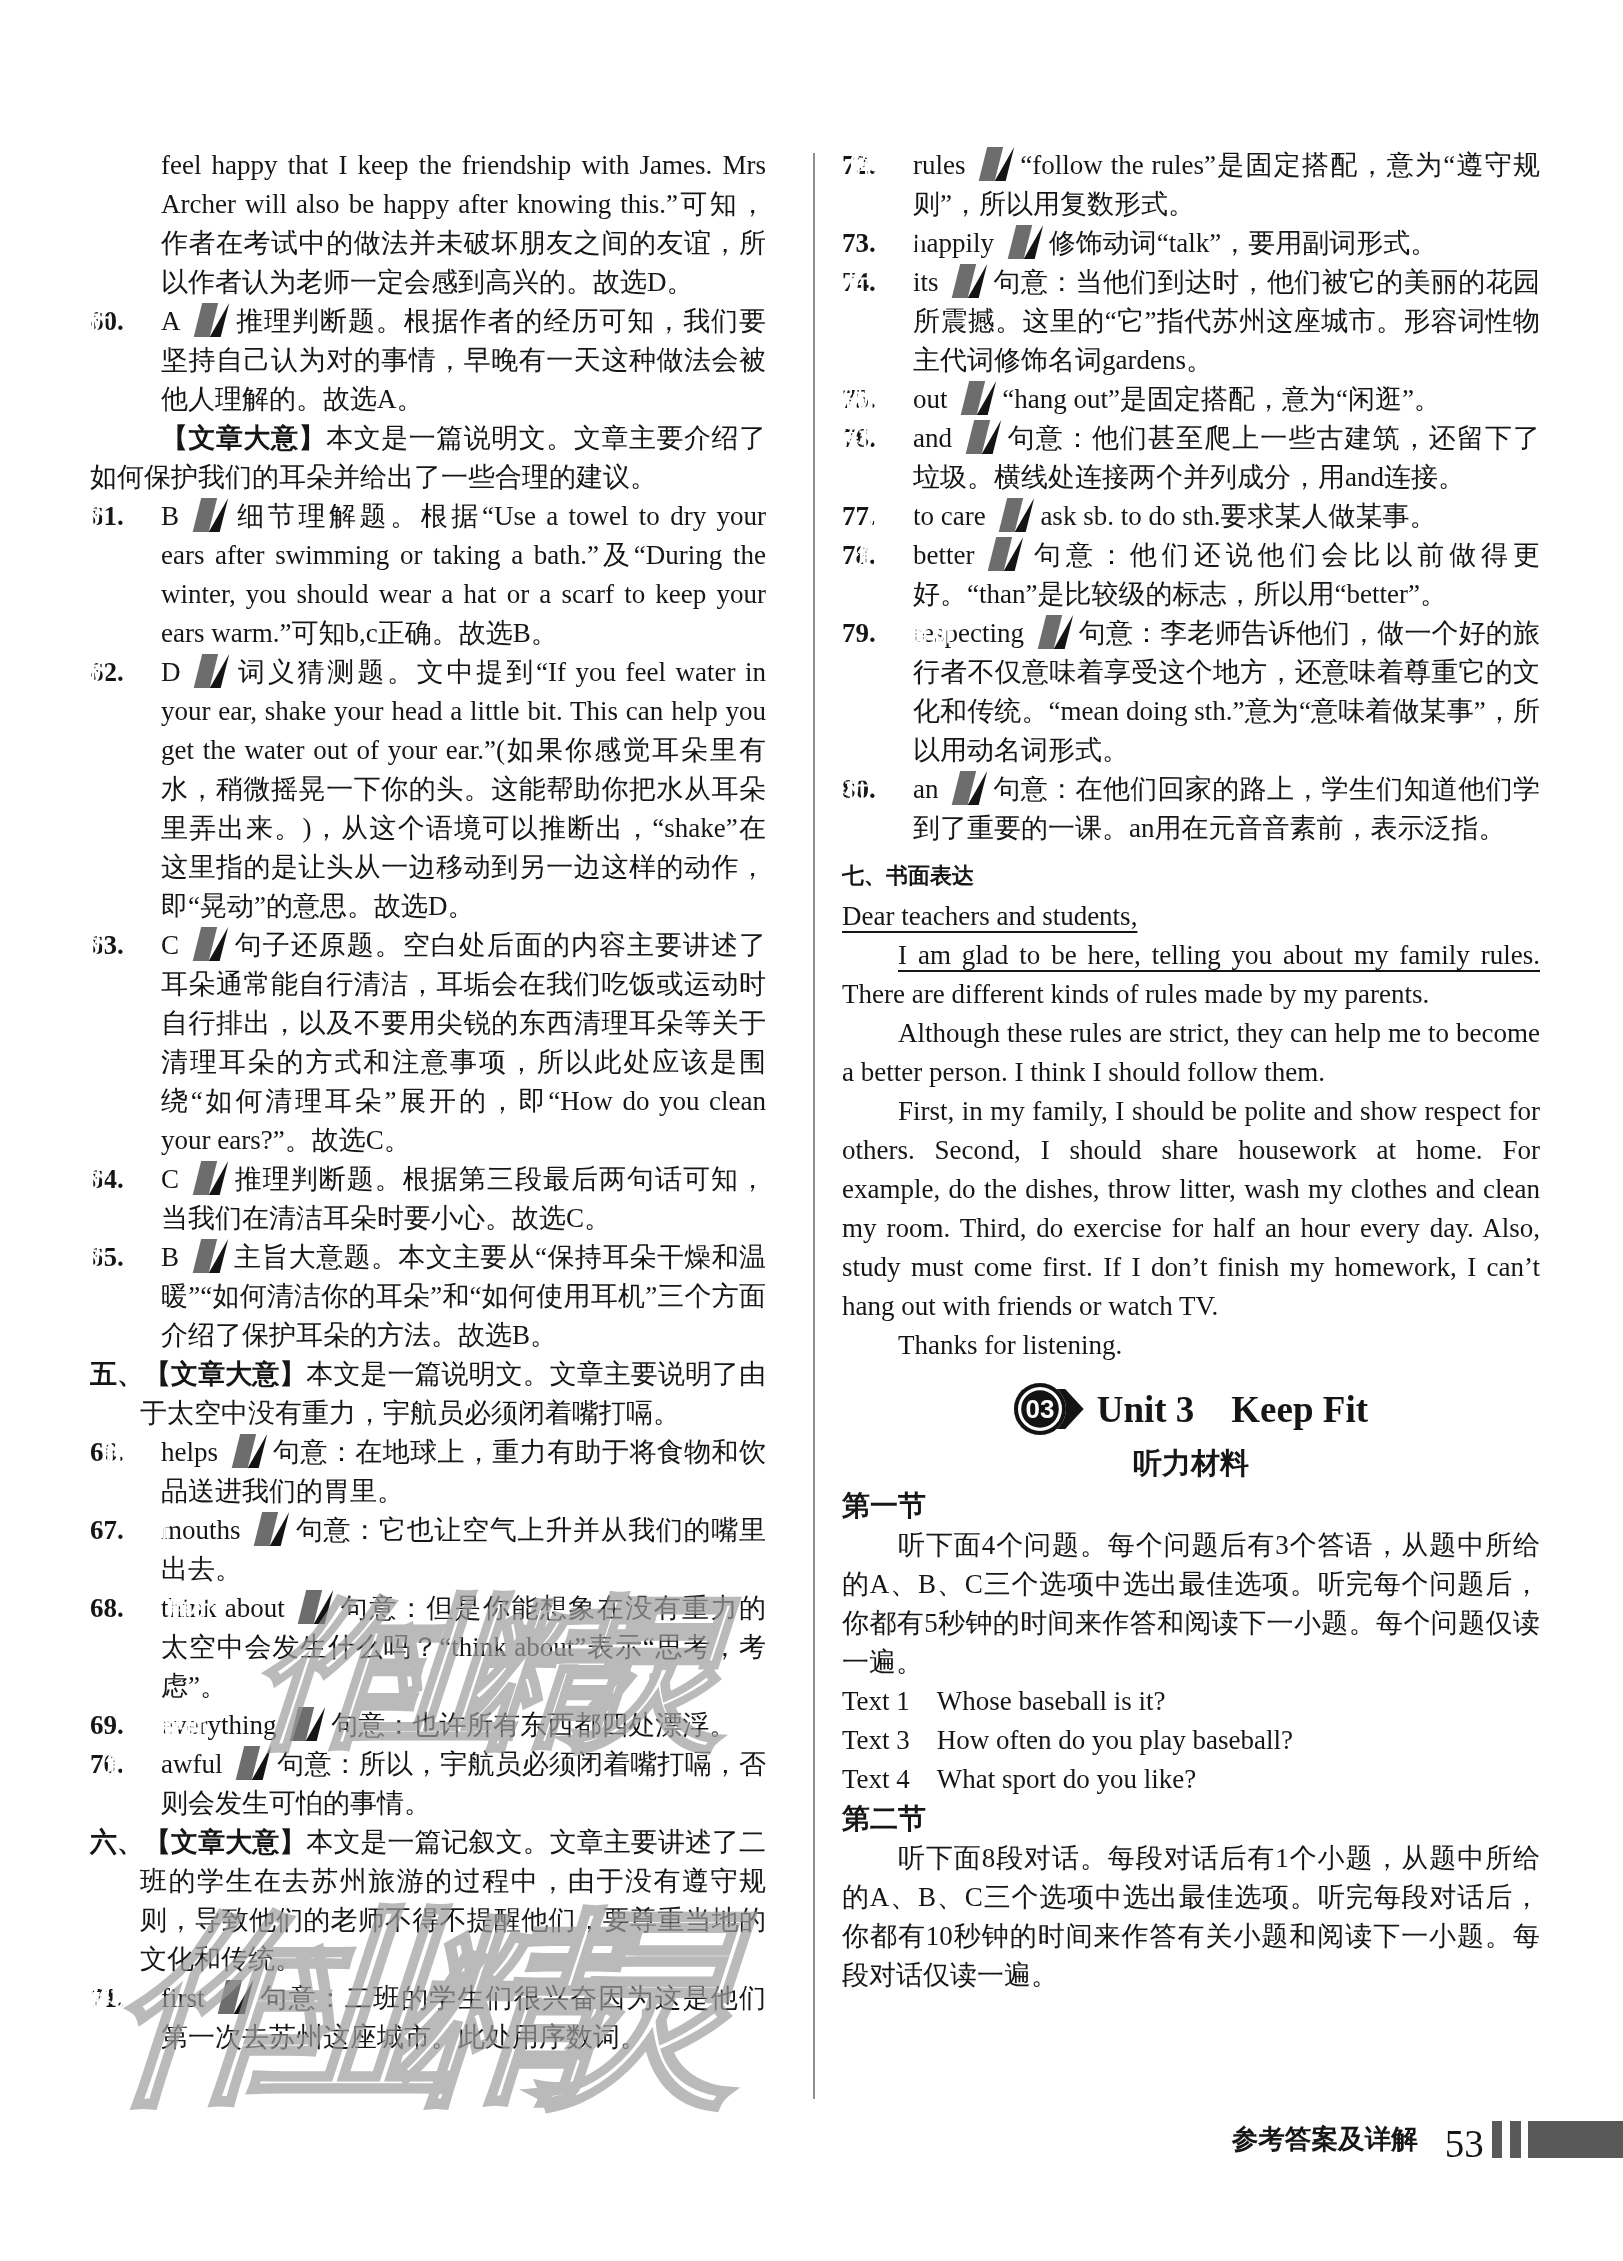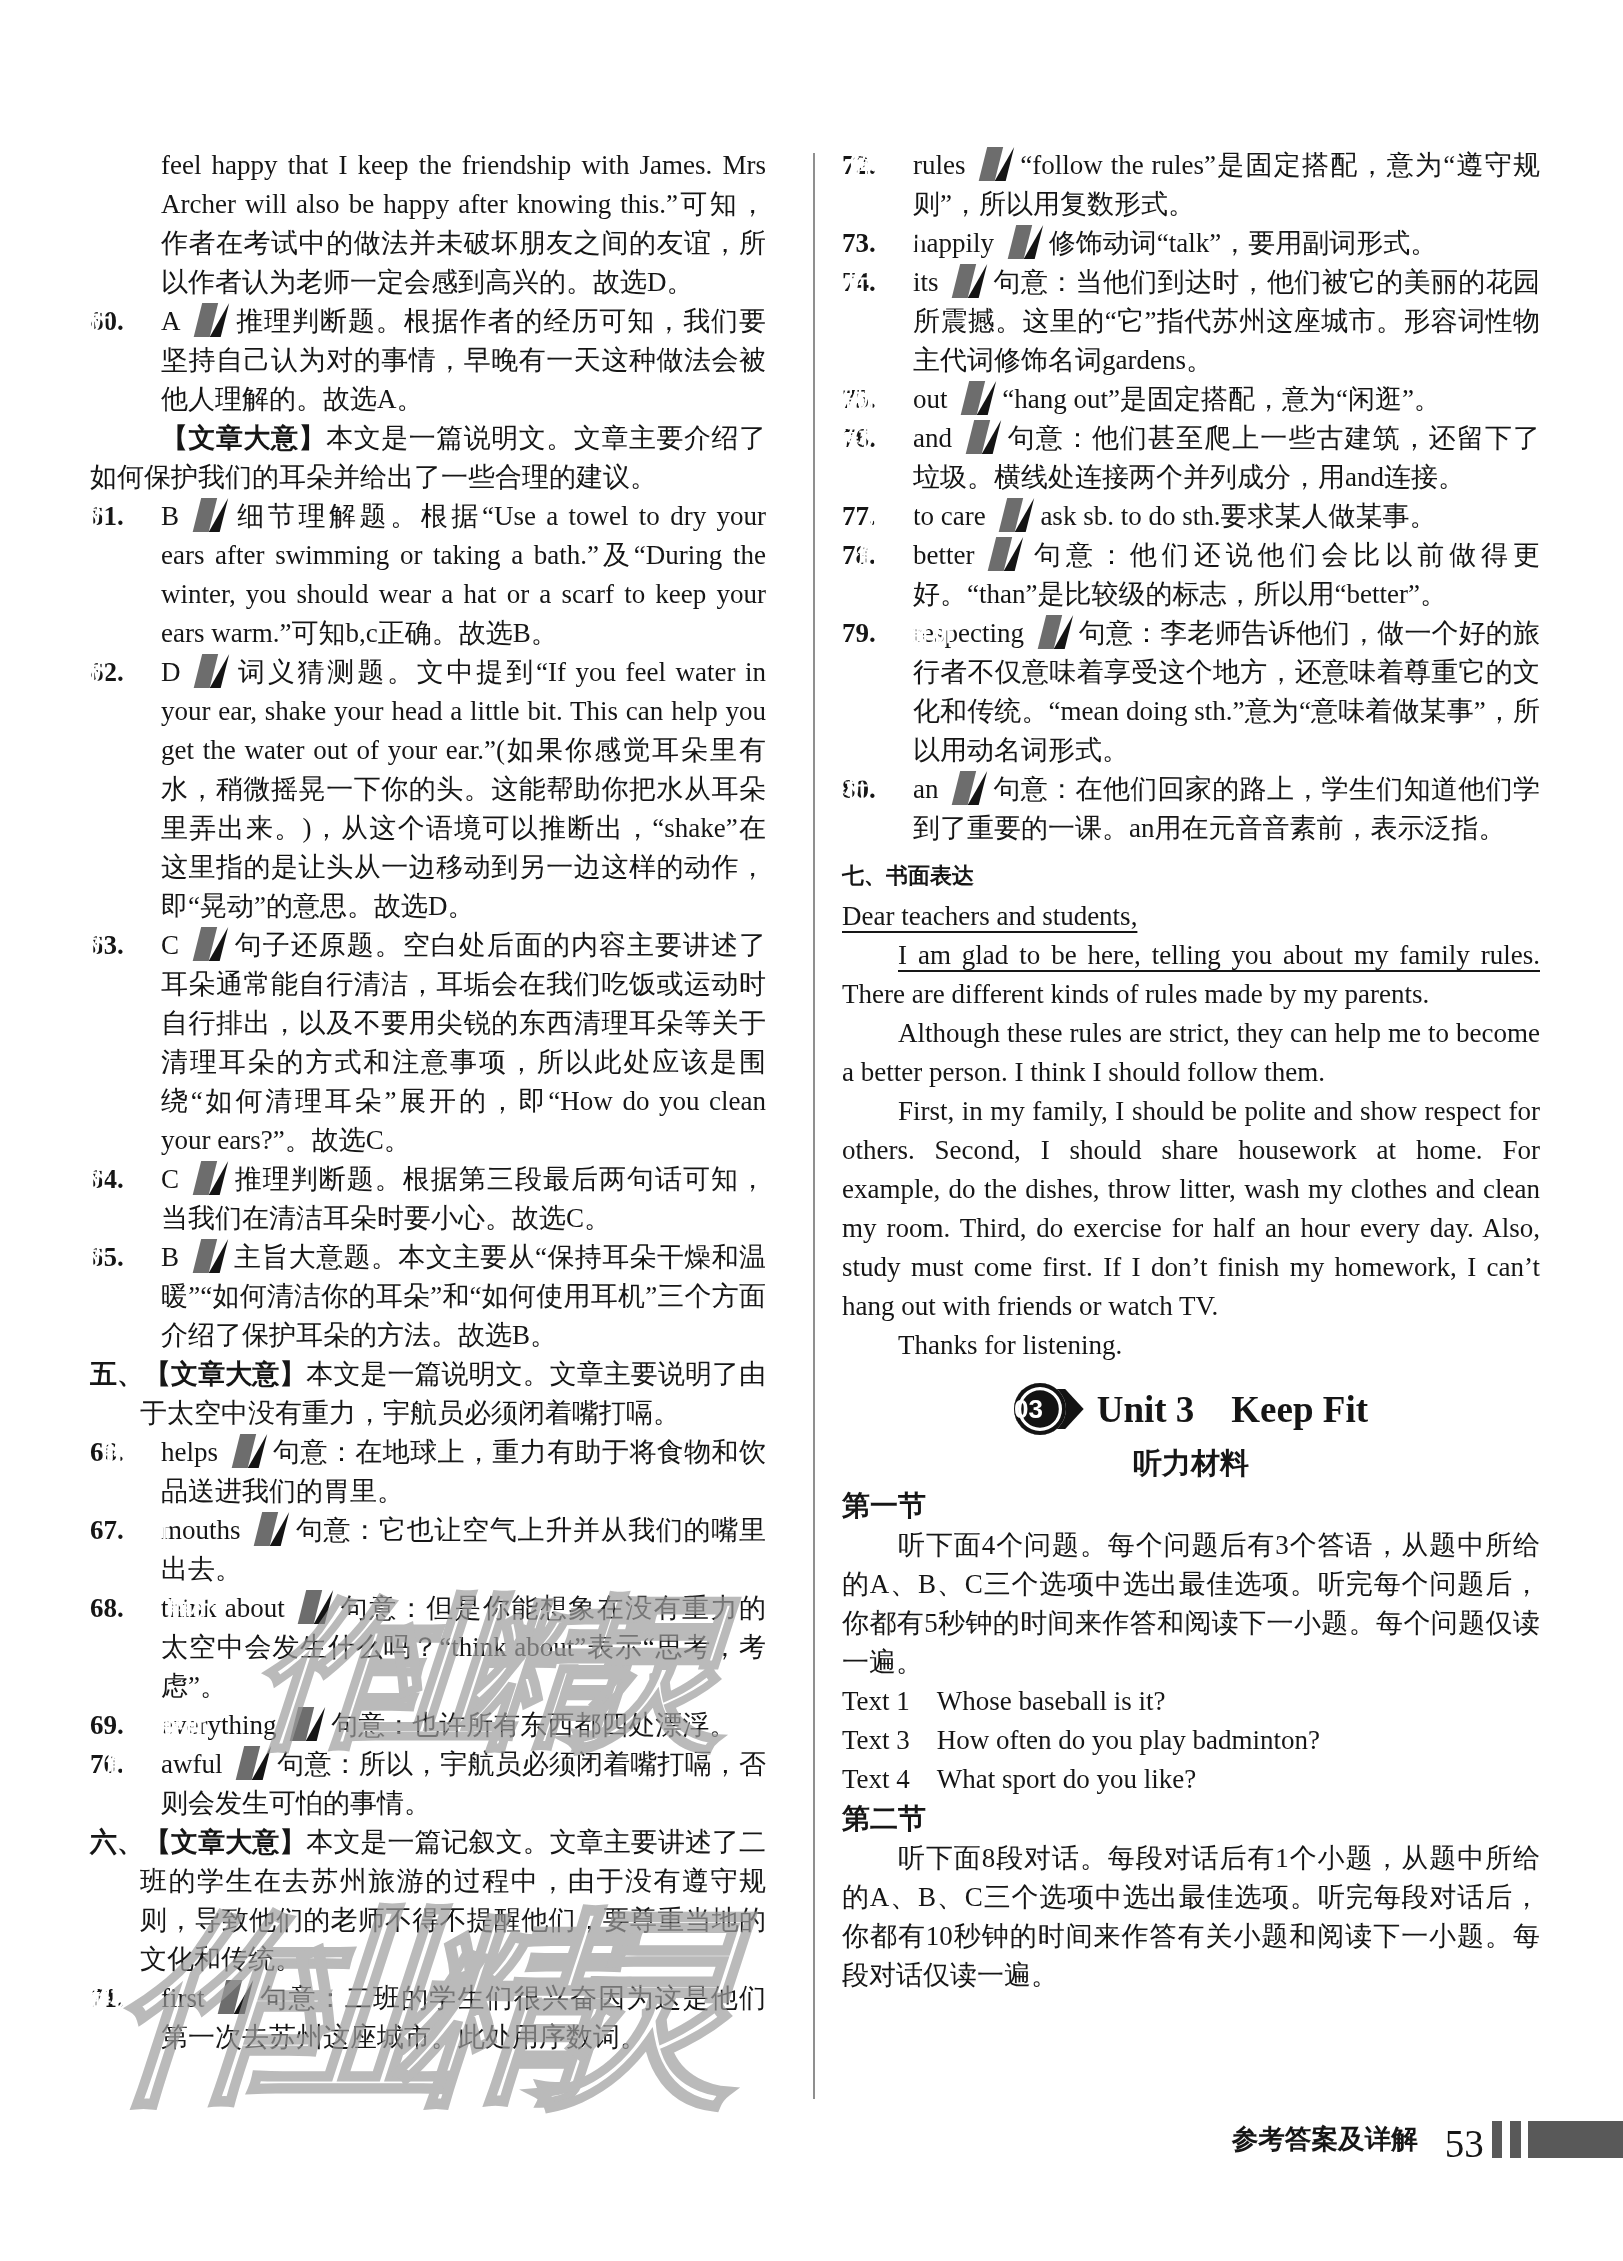--- a/index.html
+++ b/index.html
@@ -35,21 +35,21 @@
 
   .sec-hd{font-family:"Liberation Sans","DejaVu Sans",sans-serif;font-weight:bold;font-size:22px;margin:8px 0 1.6px;}
   .essay{margin:0;}
   .ind{text-indent:56px;}
   .ul{text-decoration:underline;text-underline-offset:5.6px;text-decoration-thickness:1.6px;}
 
   .unit-row{display:flex;align-items:center;justify-content:center;margin:14.5px 0 4.8px;height:60px;}
   .ub-circle{
     width:52px;height:52px;border-radius:50%;background:#131313;position:relative;z-index:2;
     box-shadow:inset 0 0 0 4px #131313, inset 0 0 0 7.2px #ffffff;
-    color:#fff;display:flex;align-items:center;justify-content:flex-start;
+    color:#fff;display:flex;align-items:center;justify-content:center;
     font-family:"Liberation Sans","DejaVu Sans",sans-serif;font-weight:bold;font-size:26px;flex:0 0 auto;
   }
   .ub-arrow{width:37px;height:40px;margin-left:-19.3px;background:#131313;z-index:1;
     clip-path:polygon(0 0,50% 0,100% 50%,50% 100%,0 100%);}
   .unit-title{font-weight:bold;font-size:37px;margin-left:13px;white-space:pre;}
 
   .listen-hd{text-align:center;font-family:"Liberation Sans","DejaVu Sans",sans-serif;font-weight:bold;font-size:29px;margin:3.2px 0;}
   .sub-hd{font-family:"Liberation Sans","DejaVu Sans",sans-serif;font-weight:bold;font-size:28px;line-height:40px;}
   .intro{margin:0;text-indent:56px;}
   .textrow{margin:0;}
@@ -120,21 +120,21 @@
       </span>
     <span class="ub-arrow"></span>
     <span class="unit-title">Unit 3　Keep Fit</span>
   </div>
 
   <div class="listen-hd">听力材料</div>
   <div class="sub-hd">第一节</div>
   <p class="intro">听下面4个问题。每个问题后有3个答语，从题中所给的A、B、C三个选项中选出最佳选项。听完每个问题后，你都有5秒钟的时间来作答和阅读下一小题。每个问题仅读一遍。</p>
   <div id="texts">
       <p class="textrow"><span class="t-label">Text 1</span><span class="t-q">Whose baseball is it?</span></p>
-      <p class="textrow"><span class="t-label">Text 3</span><span class="t-q">How often do you play badminton?</span></p>
+      <p class="textrow"><span class="t-label">Text 3</span><span class="t-q">How often do you play baseball?</span></p>
       <p class="textrow"><span class="t-label">Text 4</span><span class="t-q">What sport do you like?</span></p>
     </div>
   <div class="sub-hd">第二节</div>
   <p class="intro">听下面8段对话。每段对话后有1个小题，从题中所给的A、B、C三个选项中选出最佳选项。听完每段对话后，你都有10秒钟的时间来作答有关小题和阅读下一小题。每段对话仅读一遍。</p>
 </div>
 
 <div class="wm wm1">作业精灵</div>
 <div class="wm wm2">作业精灵</div>
 
 <div class="footer">

